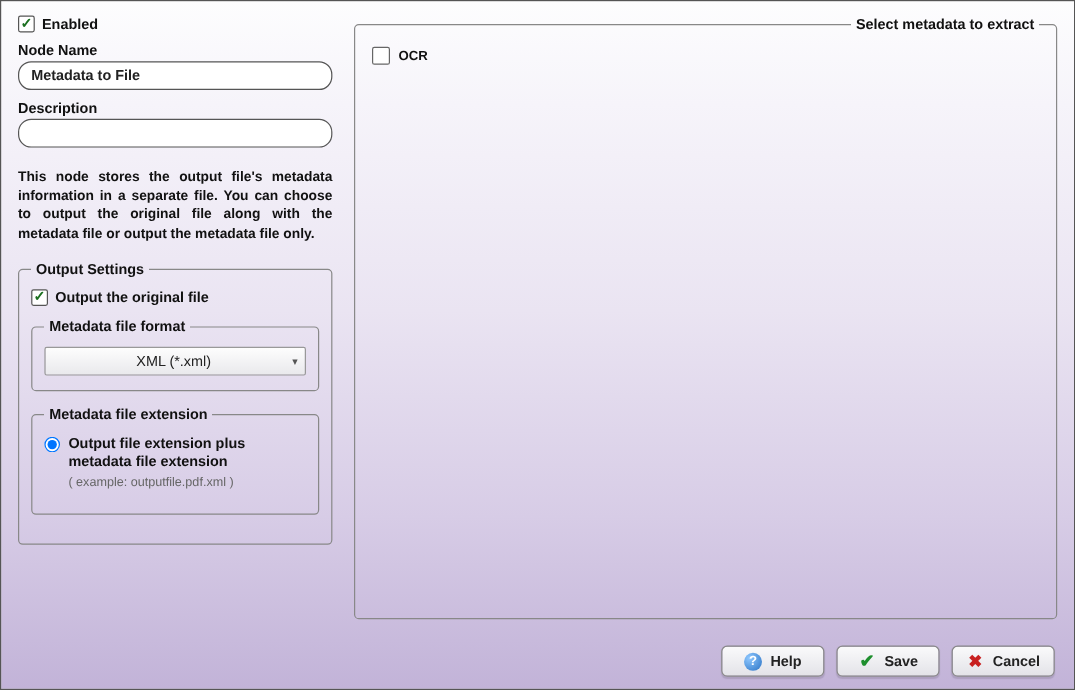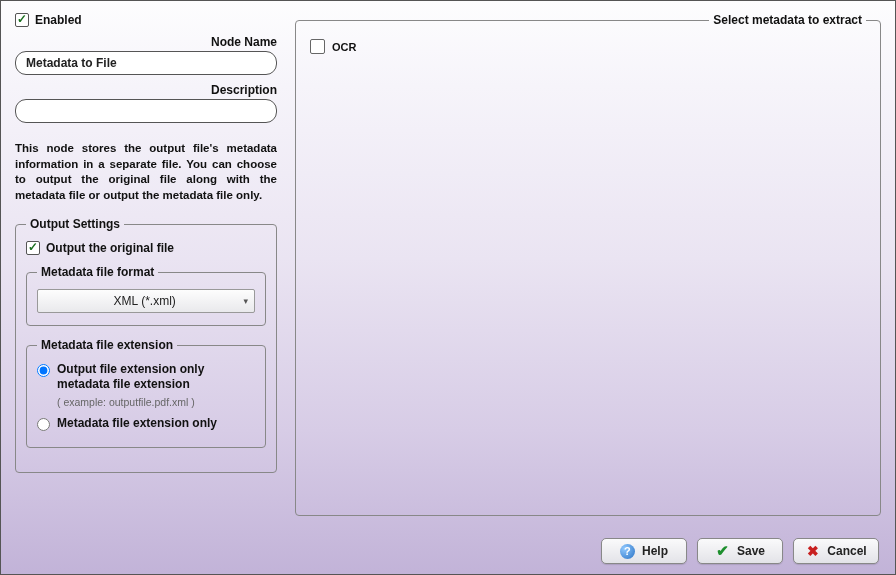--- a/index.html
+++ b/index.html
@@ -33,21 +33,21 @@
     flex: 1;
     padding: 12px 14px 6px 14px;
     display: flex; gap: 18px;
   }
   .left-col { width: 262px; display: flex; flex-direction: column; }
   .right-col { flex: 1; display: flex; flex-direction: column; text-align: right; }
 
   .chk { display: flex; align-items: flex-end; gap: 6px; font-weight: 600; color: #111; margin-bottom: 8px; }
   .chk input { width: 14px; height: 14px; }
 
-  .field-label { font-weight: 600; color: #111; margin-bottom: 2px; text-align: right; }
+  .field-label { font-weight: 600; color: #111; margin-bottom: 2px; }
   .text-input {
     width: 100%;
     height: 24px;
     border: 1px solid #555;
     border-radius: 11px;
     background: #fff;
     padding: 0 10px;
     font-weight: 600;
     font-size: 12px;
     color: #222;
@@ -202,28 +202,24 @@
             <span class="sel-text">XML (*.xml)</span>
             <span class="caret">▾</span>
           </div>
         </fieldset>
 
         <fieldset class="inner-fieldset">
           <legend>Metadata file extension</legend>
 
           <div class="radio-row">
             <input type="radio" name="ext" checked="" style="">
-            <span class="radio-label">Output file extension only metadata file extension</span>
+            <span class="radio-label">Output file extension plus metadata file extension</span>
           </div>
           <div class="radio-example">( example: outputfile.pdf.xml )</div>
 
-          <div class="radio-row">
-            <input type="radio" name="ext" style="">
-            <span class="radio-label">Metadata file extension only</span>
-          </div>
         </fieldset>
       </fieldset>
     </div>
 
     <div class="right-col">
       <fieldset class="right-fieldset">
         <legend>Select metadata to extract</legend>
         <label class="meta-chk">
           <span class="box"></span>
           <span>OCR</span>

